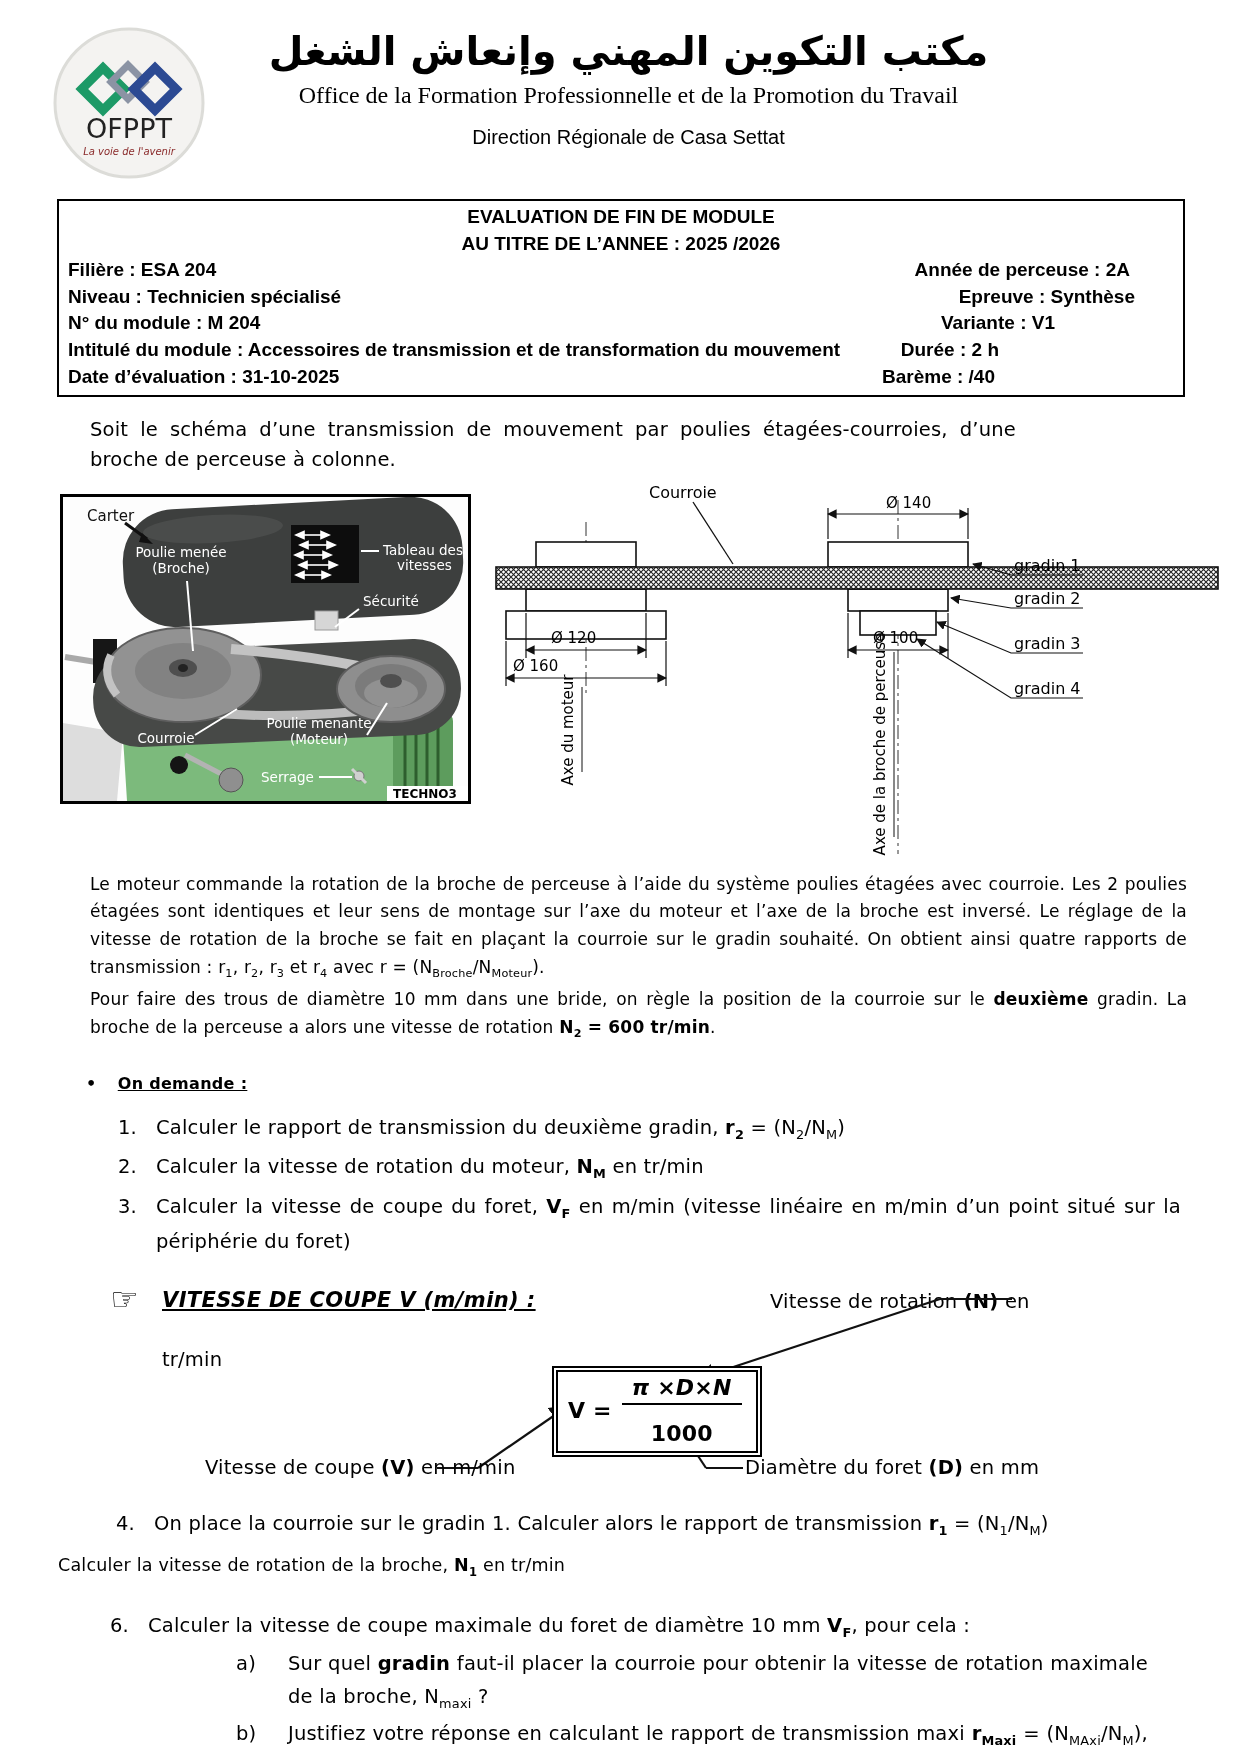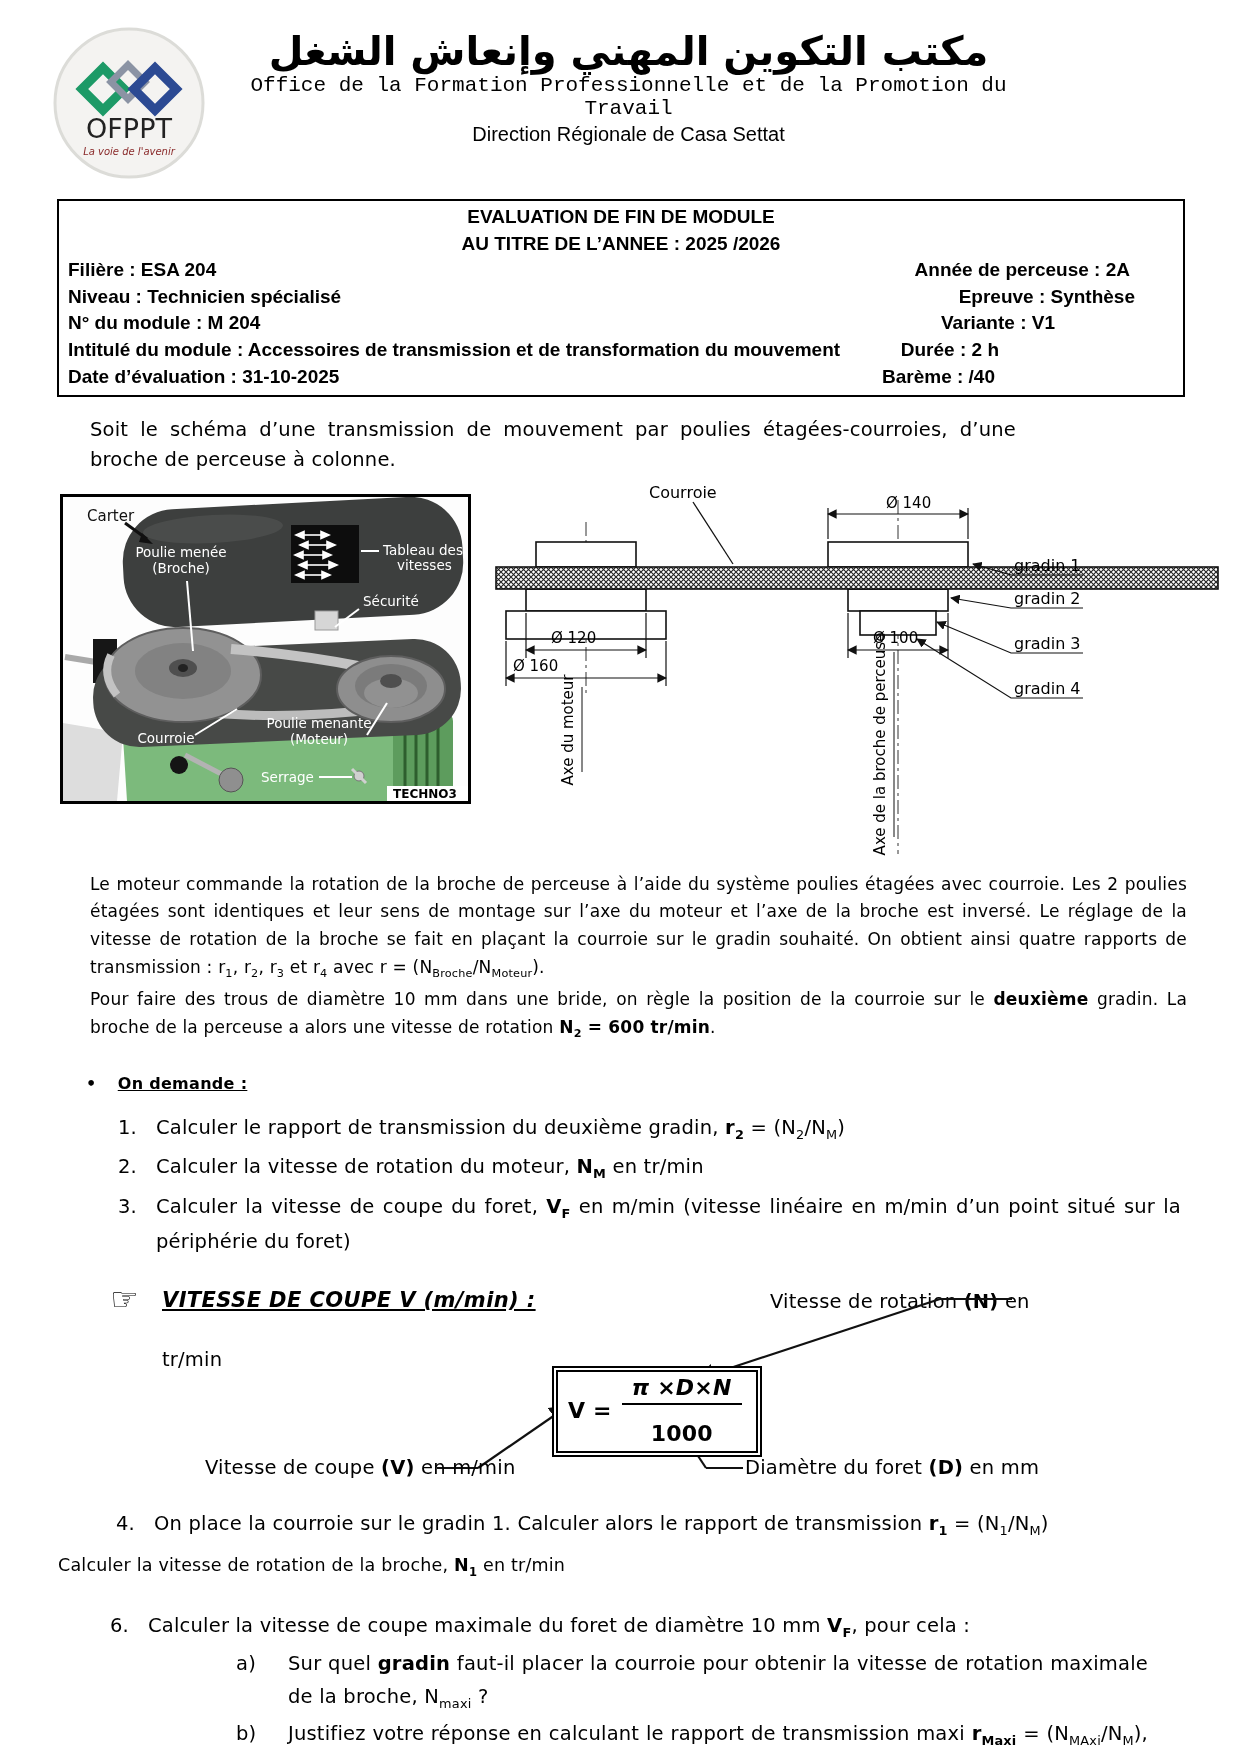--- a/index.html
+++ b/index.html
@@ -4,22 +4,22 @@
 <style>
   html,body{margin:0;padding:0;background:#888;}
   .page{width:1241px;height:1754px;background:#fff;position:relative;overflow:hidden;
         font-family:"DejaVu Sans",sans-serif;color:#000;}
   
   .header{display:flex;align-items:flex-start;padding:26px 40px 0 52px;}
   .logo{width:154px;height:154px;flex:none;}
   .head-center{flex:1;text-align:center;margin-right:150px;}
   .arabic{font-size:40px;font-weight:bold;margin-top:2px;direction:rtl;line-height:1.15;
           font-family:"DejaVu Sans",sans-serif;}
-  .org1{font-size:21px;font-family:Liberation Mono, monospace;}
-  .org2{font-size:20px;margin-top:3px;font-family:"Liberation Sans",sans-serif;}
+  .org1{font-size:24px;margin-top:8px;font-family:Liberation Serif, serif;}
+  .org2{font-size:20px;margin-top:17px;font-family:"Liberation Sans",sans-serif;}
   
   .info-table{margin:19px 56px 0 57px;border:2px solid #000;padding:3px 0 5px 0;
               font-family:"Liberation Sans",sans-serif;font-weight:bold;font-size:19px;line-height:1.4;}
   .t-center{text-align:center;}
   .t-row{display:flex;justify-content:space-between;}
   .t-left{padding-left:9px;white-space:nowrap;}
   .t-right{white-space:nowrap;}
   .pr-a{padding-right:53px}.pr-b{padding-right:48px}.pr-c{padding-right:128px}
   .pr-d{padding-right:184px}.pr-e{padding-right:188px}
   

